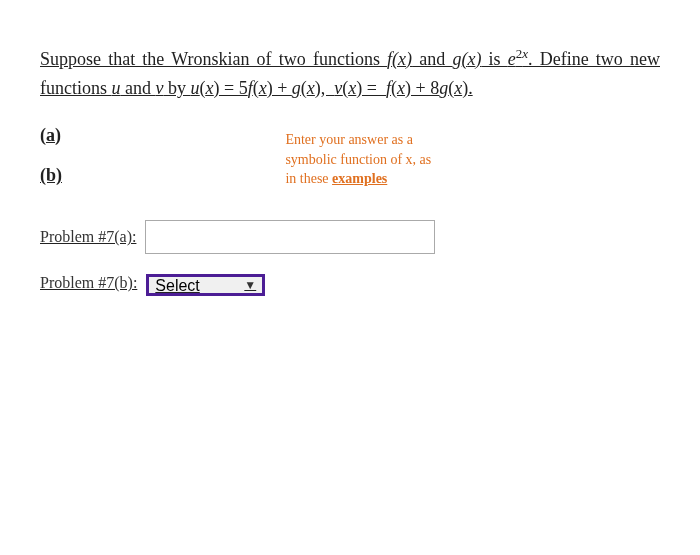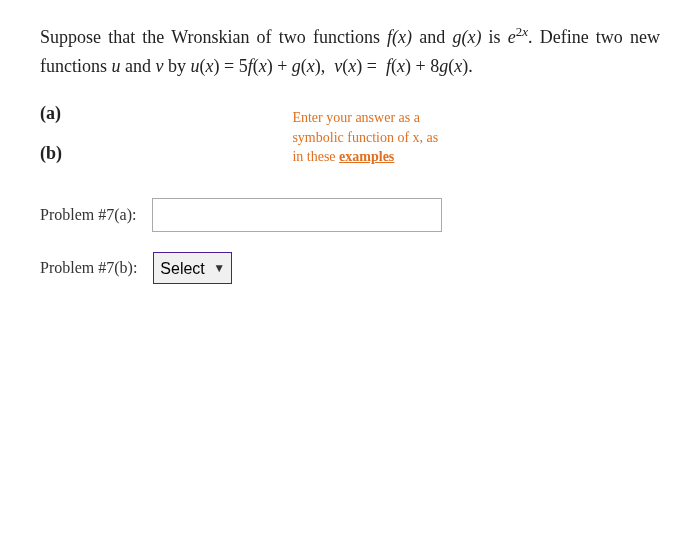--- a/index.html
+++ b/index.html
@@ -15,22 +15,23 @@
       font-family: "Times New Roman", Times, serif;
       font-size: 18px;
       color: #222;
       overflow: hidden;
     }
 
     .page-container {
       width: 700px;
       height: 555px;
       background: #ffffff;
-      padding: 22px 40px 28px 40px;
+      padding: 44px 40px 28px 40px;
       position: relative;
+      text-decoration: underline;
     }
 
     .problem-text {
       line-height: 1.6;
       margin-bottom: 18px;
     }
 
     .problem-text p {
       margin-bottom: 6px;
       text-align: justify;
@@ -72,21 +73,21 @@
       display: flex;
       align-items: center;
       margin-top: 30px;
       margin-bottom: 10px;
       position: relative;
     }
 
     .problem-label {
       font-size: 16px;
       color: #333;
-      margin-right: 16px;
+      margin-right: 9px;
       white-space: nowrap;
       flex-shrink: 0;
     }
 
     .text-input {
       border: 1px solid #aaa;
       height: 34px;
       width: 290px;
       font-size: 16px;
       padding: 2px 6px;
@@ -107,33 +108,33 @@
 
     .hint-box a {
       color: #e07020;
       font-weight: bold;
       text-decoration: underline;
       cursor: pointer;
     }
 
     .answer-section-b {
       display: flex;
-      align-items: center;
       margin-top: 20px;
     }
 
     .select-wrapper {
       display: inline-flex;
       align-items: center;
-      border: 1px solid #4c1d95;
+      border: 3px solid #4c1d95;
       background: #f0f0f0;
-      height: 32px;
+      height: 22px;
       padding: 0 6px;
       cursor: pointer;
       font-size: 16px;
+      gap: 36px;
     }
 
     .select-wrapper select {
       border: none;
       background: transparent;
       font-size: 16px;
       outline: none;
       cursor: pointer;
       appearance: none;
       -webkit-appearance: none;

